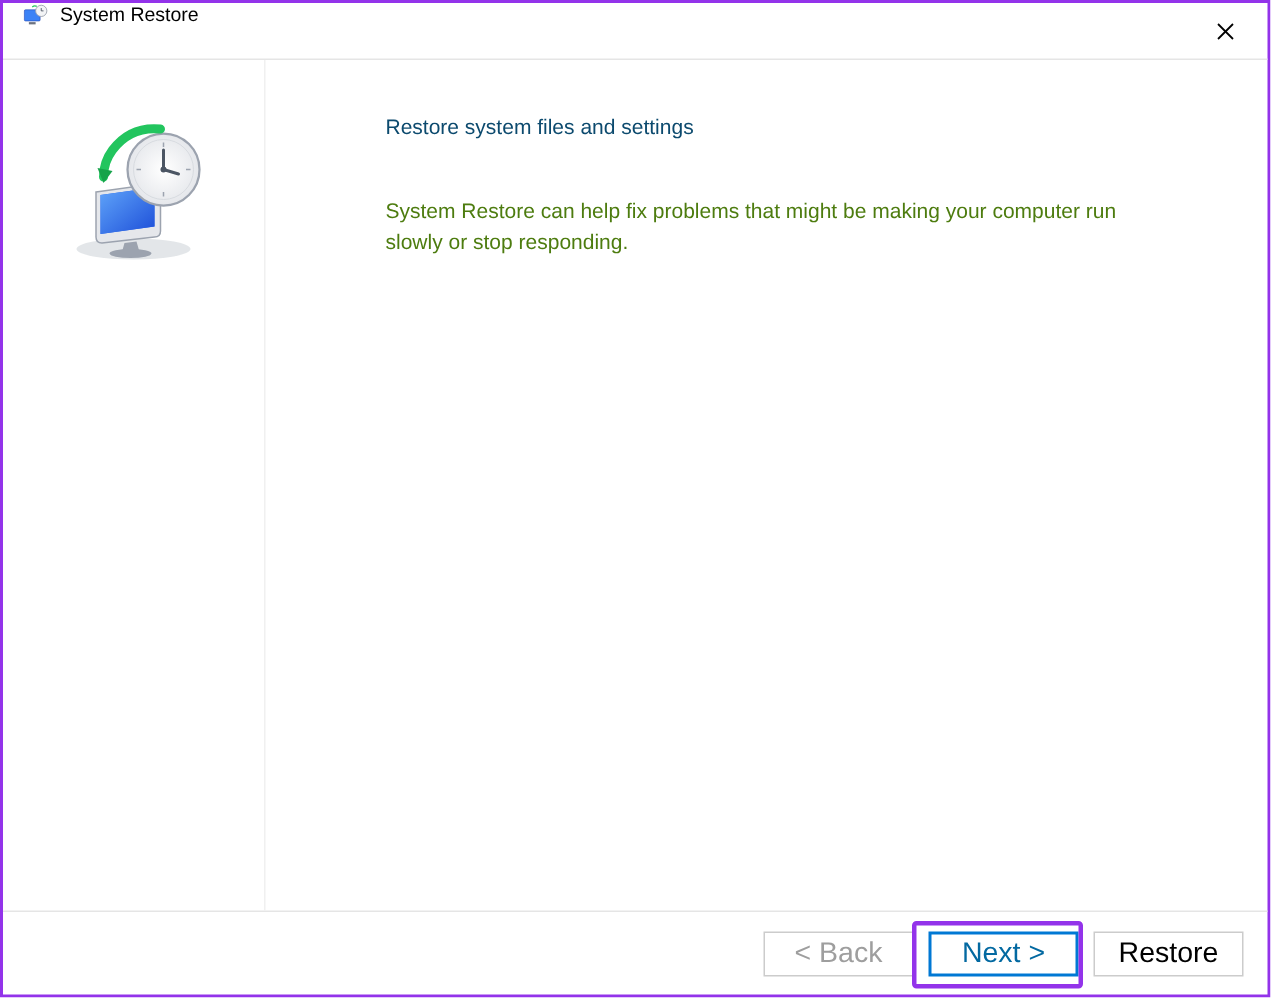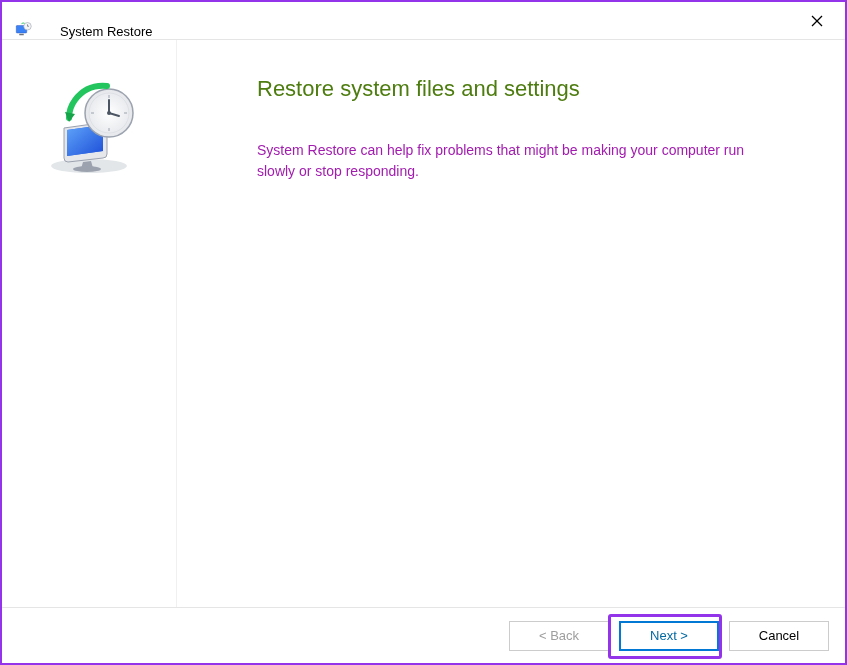--- a/index.html
+++ b/index.html
@@ -16,25 +16,24 @@
       height: 665px;
       border: 2px solid #9333ea;
       position: relative;
       display: flex;
       flex-direction: column;
       background: #ffffff;
     }
     .titlebar {
       height: 38px;
       display: flex;
-      align-items: flex-end;
+      align-items: flex-start;
       padding: 0 12px;
       border-bottom: 1px solid #e5e5e5;
       position: relative;
-      gap: 20px;
     }
     .titlebar-icon {
       width: 18px;
       height: 18px;
       margin-right: 8px;
       display: flex;
       align-items: center;
       justify-content: center;
     }
     .titlebar-title {
@@ -73,45 +72,45 @@
     }
     .sidebar-icon {
       width: 100px;
       height: 100px;
     }
     .content {
       flex: 1;
       padding: 36px 60px 20px 80px;
     }
     .heading {
-      font-size: 22px;
+      font-size: 14px;
       font-weight: 400;
-      color: #4d7c0f;
+      color: #0c4a6e;
       margin-bottom: 38px;
     }
     .paragraph {
       font-size: 14px;
-      color: #a21caf;
+      color: #4d7c0f;
       line-height: 1.5;
       margin-bottom: 24px;
       max-width: 490px;
     }
     .footer {
       height: 56px;
       border-top: 1px solid #e5e5e5;
       display: flex;
       align-items: center;
       justify-content: flex-end;
       padding: 0 16px;
       gap: 10px;
     }
     .btn {
       width: 100px;
       height: 30px;
-      font-size: 13px;
+      font-size: 19px;
       font-family: inherit;
       background: #ffffff;
       border: 1px solid #cccccc;
       cursor: pointer;
       display: flex;
       align-items: center;
       justify-content: center;
     }
     .btn-disabled {
       color: #9e9e9e;
@@ -194,17 +193,17 @@
 
     <div class="content">
       <h1 class="heading">Restore system files and settings</h1>
       <p class="paragraph">System Restore can help fix problems that might be making your computer run slowly or stop responding.</p>
     </div>
   </div>
 
   <div class="footer">
     <button class="btn btn-disabled">&lt; Back</button>
     <button class="btn btn-primary">Next &gt;</button>
-    <button class="btn">Cancel</button>
+    <button class="btn">Restore</button>
   </div>
 
   <div class="highlight-box"></div>
 </div>
 
 </body></html>

